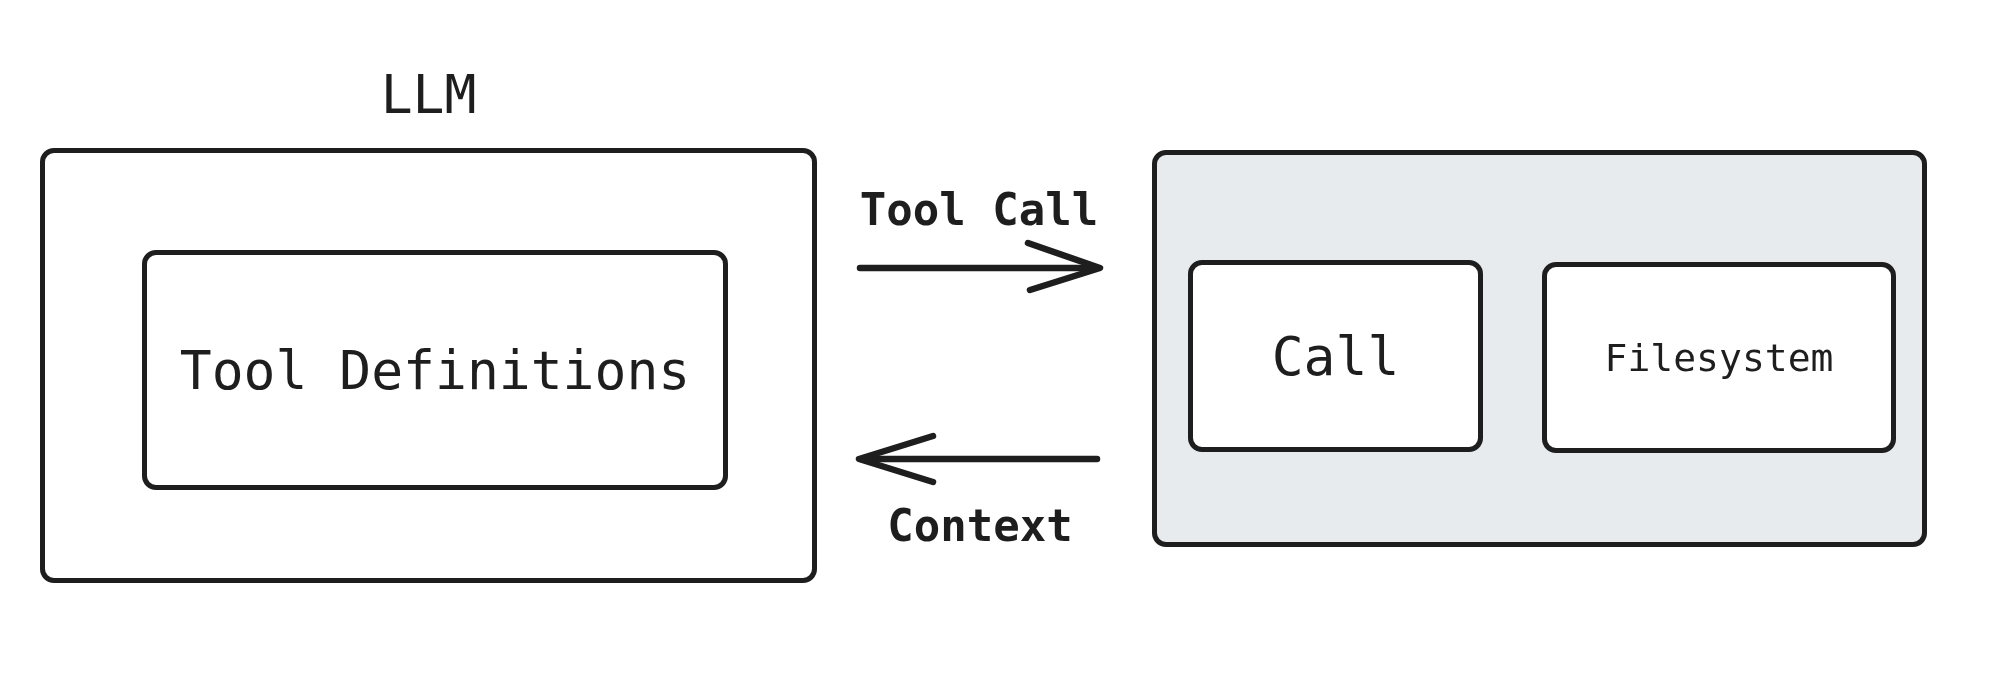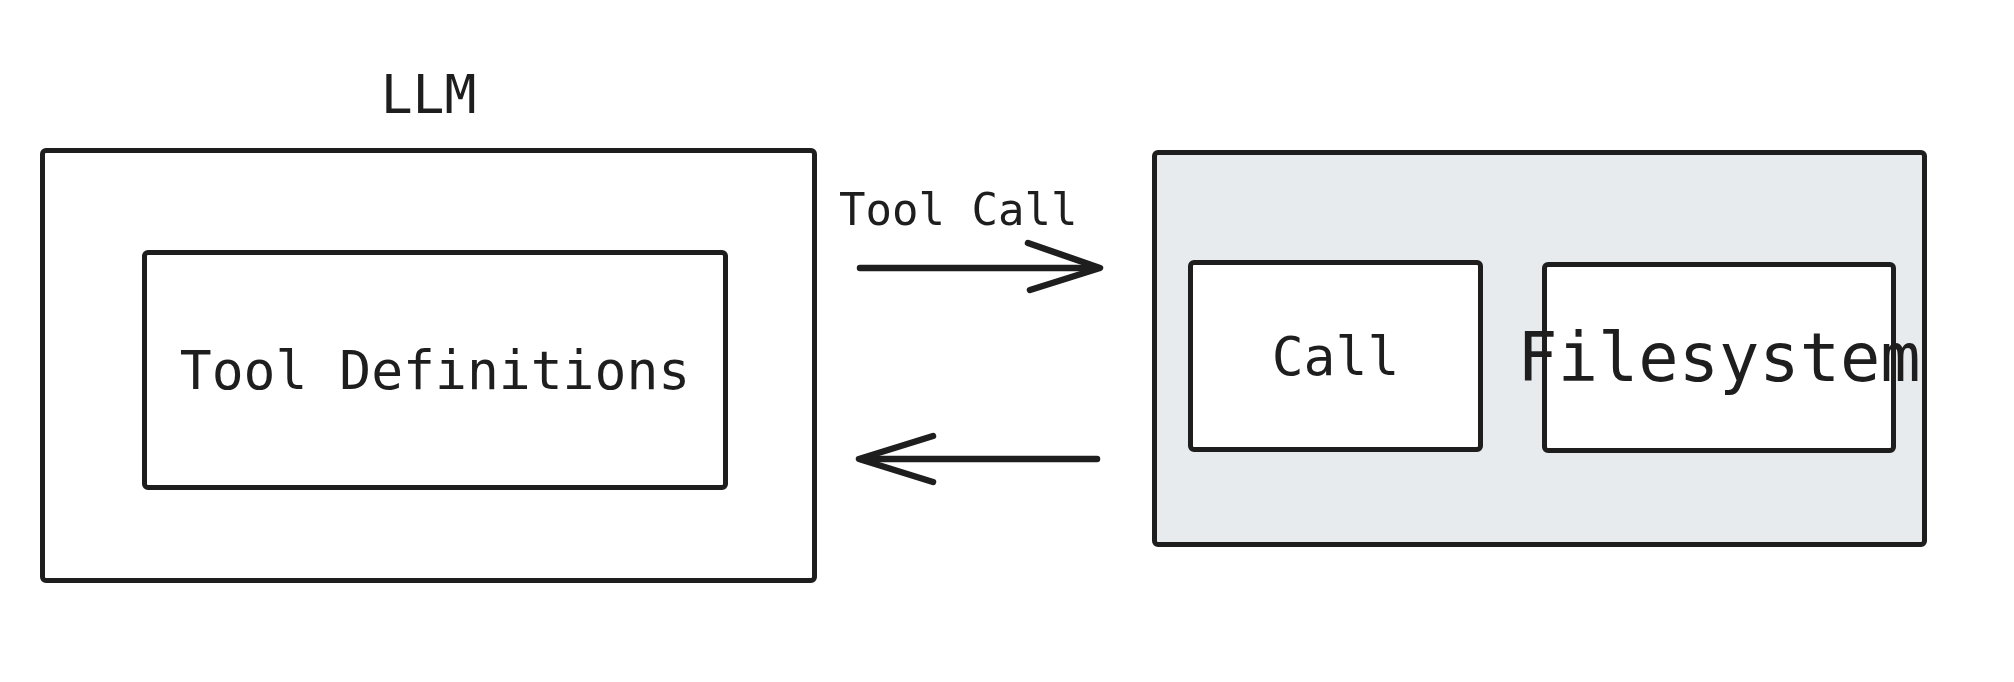--- a/index.html
+++ b/index.html
@@ -30,40 +30,41 @@
     line-height: 62px;
     text-align: center;
     white-space: nowrap;
   }
   .llm-title      { left: 40px;   width: 777px; }
   .computer-title { left: 1152px; width: 775px; }
 
   .box {
     position: absolute;
     border: 5px solid var(--stroke);
-    border-radius: 6px;
+    border-radius: 14px;
     background: var(--box-fill);
     display: flex;
     align-items: center;
     justify-content: center;
   }
   .llm-box      { left: 40px;   top: 148px; width: 777px; height: 435px; }
   .tooldef-box  { left: 142px;  top: 250px; width: 586px; height: 240px; font-size: 53px; }
   .computer-box { left: 1152px; top: 150px; width: 775px; height: 397px; background: var(--computer-fill); }
   .shell-box    { left: 1188px; top: 260px; width: 295px; height: 192px; font-size: 53px; }
-  .filesystem-box { left: 1542px; top: 262px; width: 354px; height: 191px; font-size: 67px; }
+  .filesystem-box { left: 1542px; top: 262px; width: 354px; height: 191px; font-size: 38px; }
   .inner-label { white-space: nowrap; }
 
   .arrow-label {
     position: absolute;
     width: 280px;
     font-size: 44px;
     line-height: 52px;
-    text-align: left;
+    text-align: center;
     white-space: nowrap;
+    font-weight: bold;
   }
   .tool-call-label { left: 839px; top: 184px; }
   .context-label   { left: 840px; top: 500px; }
 
   .arrow { position: absolute; width: 260px; height: 70px; }
   .arrow path {
     stroke: var(--stroke);
     stroke-width: 6.5;
     fill: none;
     stroke-linecap: round;
@@ -101,14 +102,15 @@
   <svg class="arrow arrow-right" viewBox="0 0 260 70" aria-hidden="true">
     <path d="M7 35 L244 35"></path>
     <path d="M175 10 L247 35 L177 57"></path>
   </svg>
 
   <svg class="arrow arrow-left" viewBox="0 0 260 70" aria-hidden="true">
     <path d="M248 35 L14 35"></path>
     <path d="M84 12 L10 35 L84 58"></path>
   </svg>
 
+  <div class="arrow-label context-label">Context</div>
 
 </div>
 
 </body></html>

